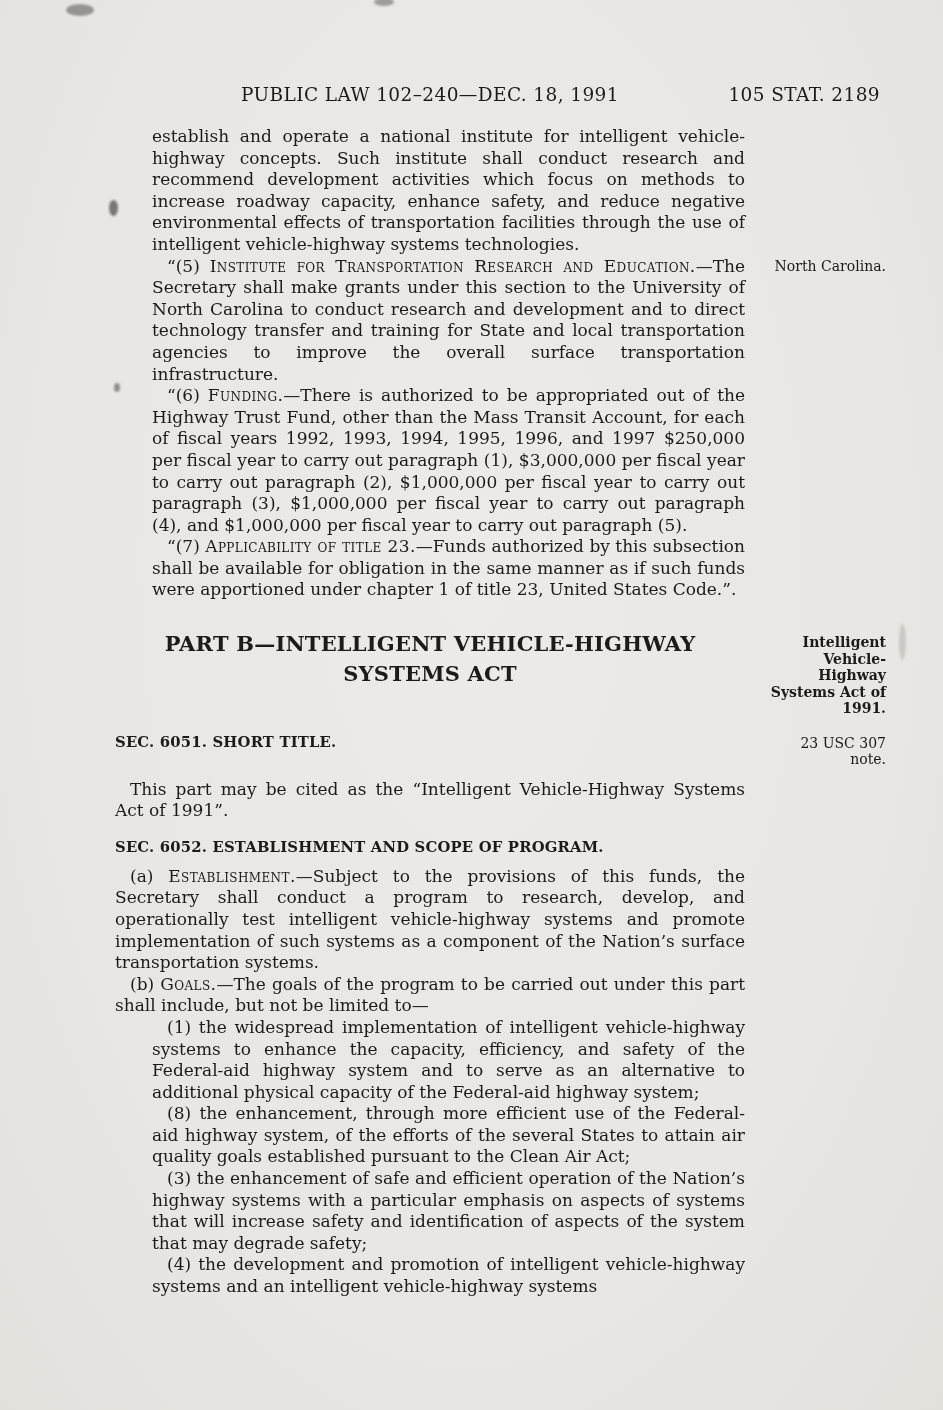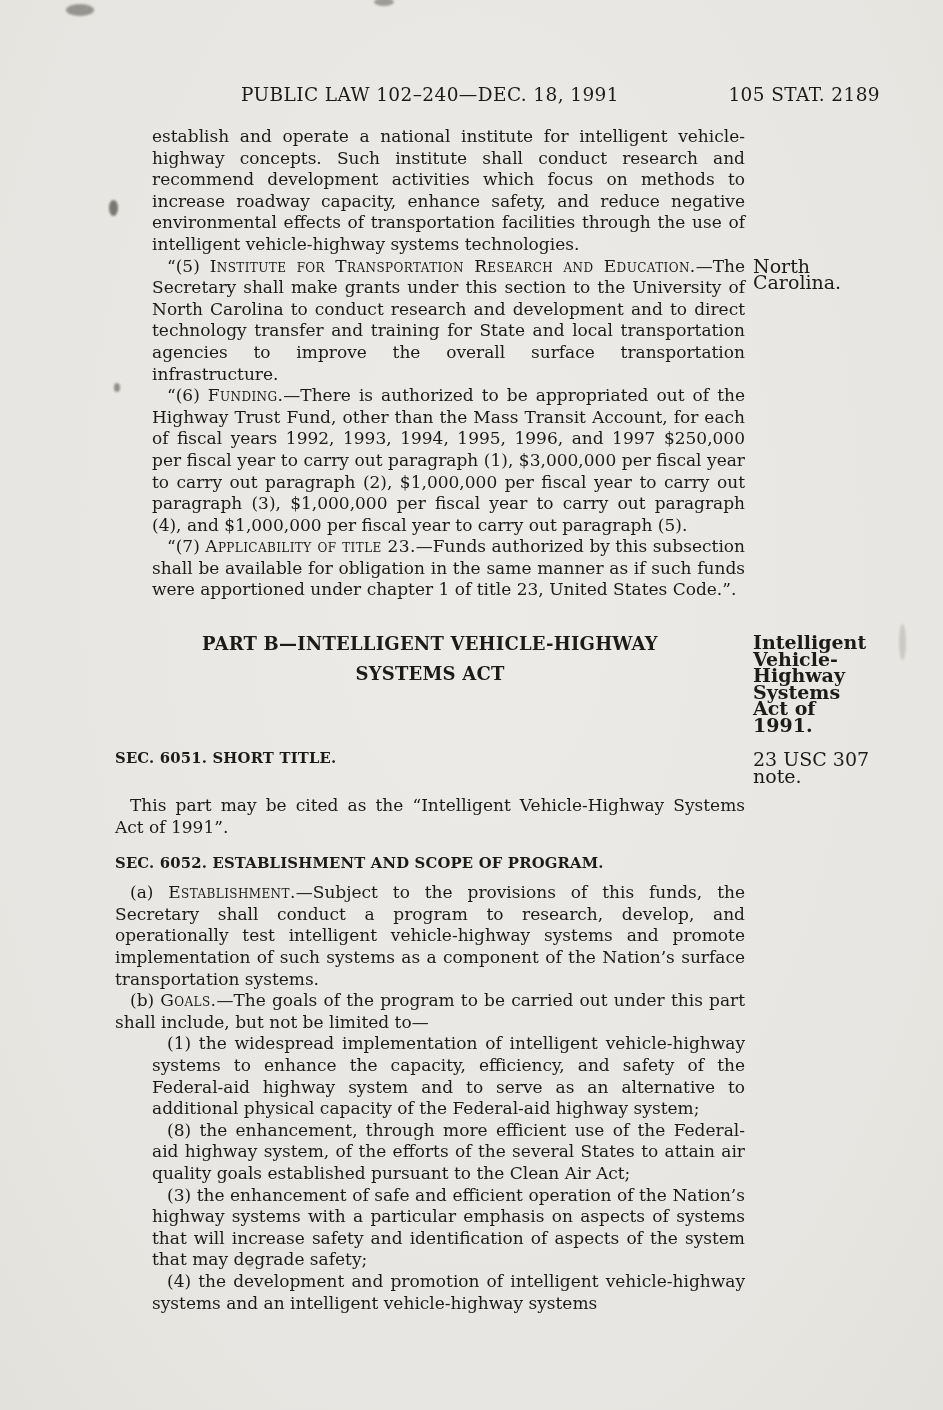--- a/index.html
+++ b/index.html
@@ -33,41 +33,42 @@
     font-size: 18.5px;
     letter-spacing: .4px;
     white-space: nowrap;
   }
   .law-title { position: absolute; left: 0; top: 0; width: 630px; text-align: center; }
   .stat-ref  { position: absolute; right: 0; top: 0; }
 
   .row { display: flex; align-items: flex-start; width: 765px; }
   .main { flex: 0 0 630px; width: 630px; }
   .note {
-    flex: 0 0 125px; margin-left: 8px;
-    font-size: 19px; line-height: 16.5px;
+    flex: 0 0 125px; margin-left: 16px;
+    font-size: 14px; line-height: 16.5px;
     padding-top: 2px;
+    text-align: right;
   }
   .note p { margin: 0; }
 
   .para {
     margin: 0;
     font-size: 17px;
     line-height: 21.6px;
     text-align: justify;
     hyphens: auto;
   }
   .quoted { margin-left: 37px; }
   .indent { text-indent: 15px; }
   .sc { font-variant: small-caps; letter-spacing: .4px; }
 
   .part-row { margin-top: 28px; }
   .part-heading {
     margin: 0 0 8px 0;
-    font-size: 18px; line-height: 29.5px;
+    font-size: 21px; line-height: 29.5px;
     font-weight: 700; text-align: center;
     letter-spacing: .2px;
   }
   .part-note { padding-top: 5px; font-weight: bold; }
 
   .sec-row { margin-top: 16px; margin-bottom: 11px; }
   .sec-heading {
     margin: 0;
     font-size: 14.8px; font-weight: 700;
     letter-spacing: .2px;

